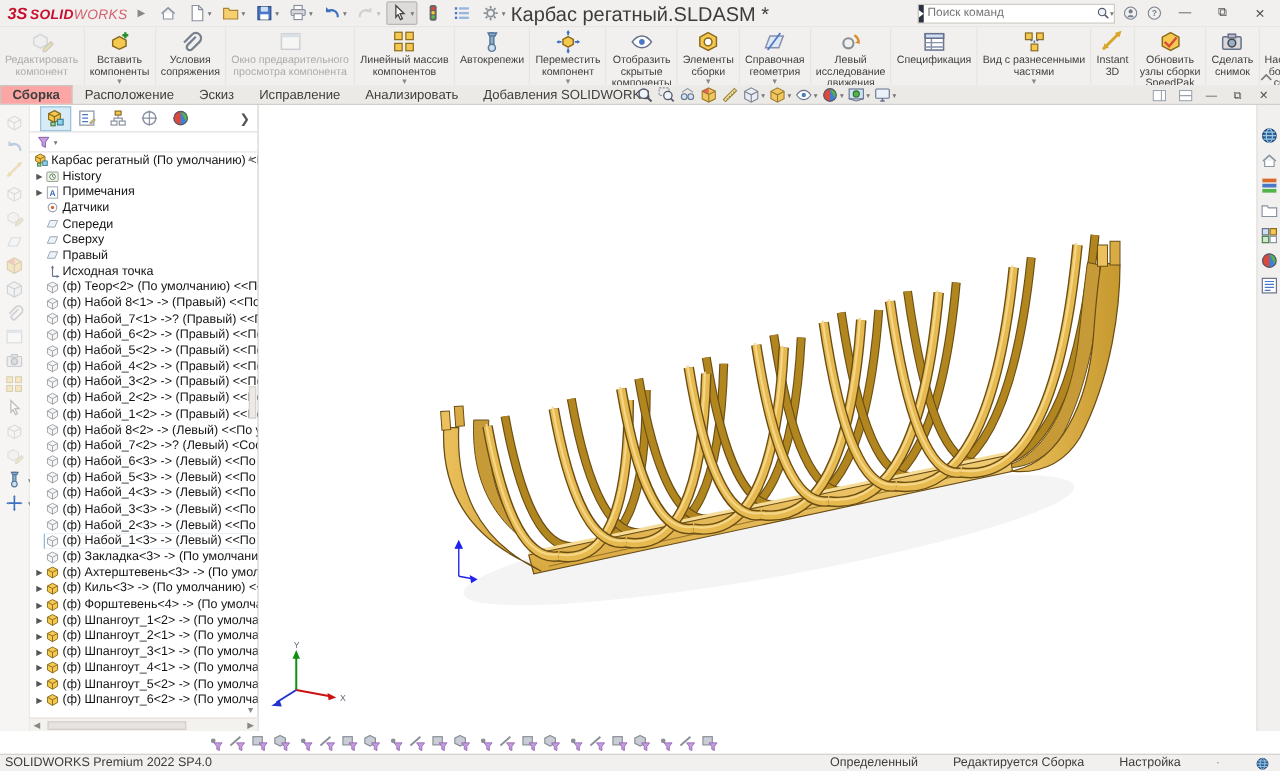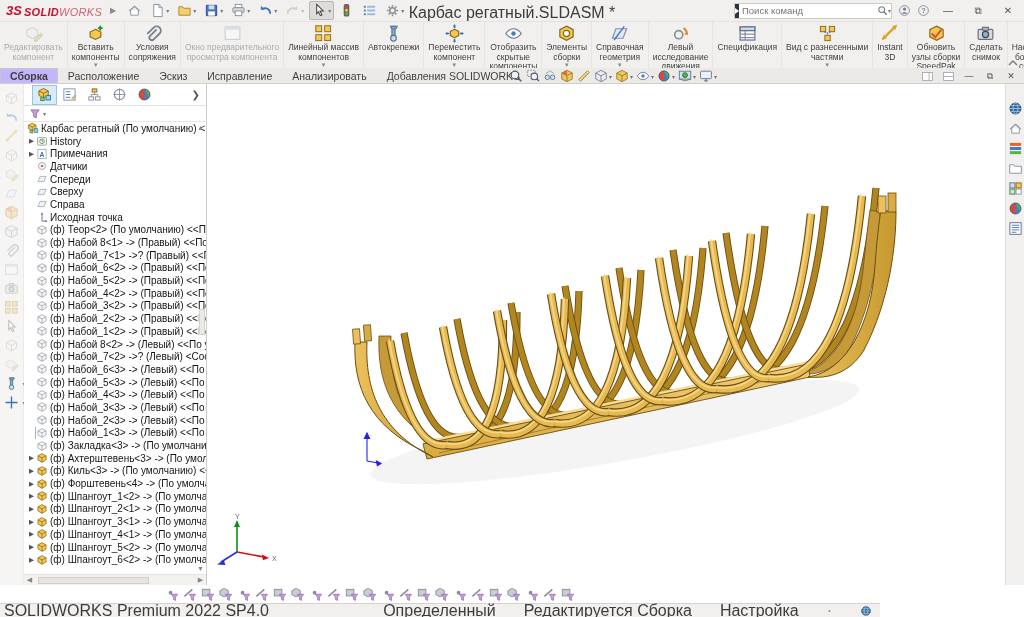--- a/index.html
+++ b/index.html
@@ -36,21 +36,21 @@
 .rbtn .lbl{font-size:8.5px;line-height:9.5px;color:#3f3f3f;white-space:nowrap}
 .rbtn.dis .lbl{color:#ababab}
 .rbtn.dis .ic{opacity:.4}
 .rbtn .ddv{position:absolute;bottom:-1px;left:50%;transform:translateX(-50%);font-size:7px;color:#888}
 .collapse{position:absolute;right:6px;bottom:2px;color:#777;cursor:pointer}
 
 
 .tabstrip{position:absolute;left:0;top:68px;width:1024px;height:16px;background:#eceae7;border-bottom:1px solid #d2cfcb}
 .tabs{display:flex;align-items:flex-end;height:100%}
 .tab{padding:1px 9px 1px;font-size:10.5px;color:#3f3f3f;border:1px solid transparent;border-bottom:none;cursor:pointer;white-space:nowrap}
-.tab.act{background:#c4b5fd;border-color:#c9c6c2;font-weight:bold}
+.tab.act{background:#fca5a5;border-color:#c9c6c2;font-weight:bold}
 .headsup{position:absolute;left:508px;top:0;height:16px;display:flex;align-items:center;gap:1px}
 .hub{display:inline-flex;align-items:center;padding:0 1px;cursor:pointer}
 .hub .dd{font-size:6px;color:#777;margin-left:1px}
 .docctl{position:absolute;right:4px;top:0;height:16px;display:flex;align-items:center;gap:3px}
 .docctl .wbtn{width:18px;height:14px;font-size:9px}
 
 
 .main{position:absolute;left:0;top:84px;width:1024px;height:501px;display:flex}
 .left-strip{width:24px;background:#f6f5f3;border-right:1px solid #eceae7;padding-top:4px}
 .lsb{width:18px;height:17px;margin:2px auto 2px;opacity:.3;display:flex;align-items:center;justify-content:center;position:relative}
@@ -80,21 +80,21 @@
 .viewport{flex:1;position:relative;background:#fff;overflow:hidden}
 .model-svg{position:absolute;left:0;top:0}
 .triad{position:absolute;left:0;top:428px}
 
 .right-pane{width:19px;background:#f1f0ee;border-left:1px solid #dddbd7;padding-top:14px}
 .rpb{width:19px;height:20px;display:flex;align-items:center;justify-content:center;cursor:pointer}
 
 
 .bottombar{position:absolute;left:0;top:585px;width:1024px;height:18px;background:#fff;display:flex;align-items:center;padding-left:163px}
 .fib{width:17px;height:17px;display:inline-flex;align-items:center;justify-content:center;margin-right:1px;cursor:pointer}
-.statusbar{position:absolute;left:0;top:603px;width:880px;height:14px;background:#f1f0ee;border-top:1px solid #d6d3cf;display:flex;align-items:center;font-size:16px;color:#3c3c3c}
+.statusbar{position:absolute;left:0;top:603px;width:1024px;height:14px;background:#f1f0ee;border-top:1px solid #d6d3cf;display:flex;align-items:center;font-size:10px;color:#3c3c3c}
 .sb-left{margin-left:4px}
 .sb-right{margin-left:auto;display:flex;align-items:center;gap:28px;margin-right:8px}
 .sb-dot{color:#888}
 </style>
 </head>
 <body>
 
 <div class="titlebar">
   <span class="logo">
     <span class="mark">3S</span>
@@ -851,21 +851,21 @@
           </span>
         </div>
         <div class="trow">
           <span class="exp"></span>
           <span class="cnt">
             <span class="ic" style="height: 12px; width: 12px;">
               <svg viewBox="0 0 16 16" width="12" height="12">
                 <path d="M2.5 11.5 5.5 4.5h8l-3 7z" fill="#eef3fa" stroke="#98a2b0"></path>
               </svg>
             </span>
-            <span class="lb">Справа</span>
+            <span class="lb">Правый</span>
           </span>
         </div>
         <div class="trow">
           <span class="exp"></span>
           <span class="cnt">
             <span class="ic" style="height: 12px; width: 12px;">
               <svg viewBox="0 0 16 16" width="12" height="12">
                 <path d="M8 13.5V3.5M8 13.5H14" stroke="#66708a" stroke-width="1.2" fill="none"></path>
                 <path d="M8 1.6 6.4 4.8h3.2z" fill="#66708a"></path>
                 <path d="M15.6 13.5l-3.2-1.6v3.2z" fill="#66708a"></path>

